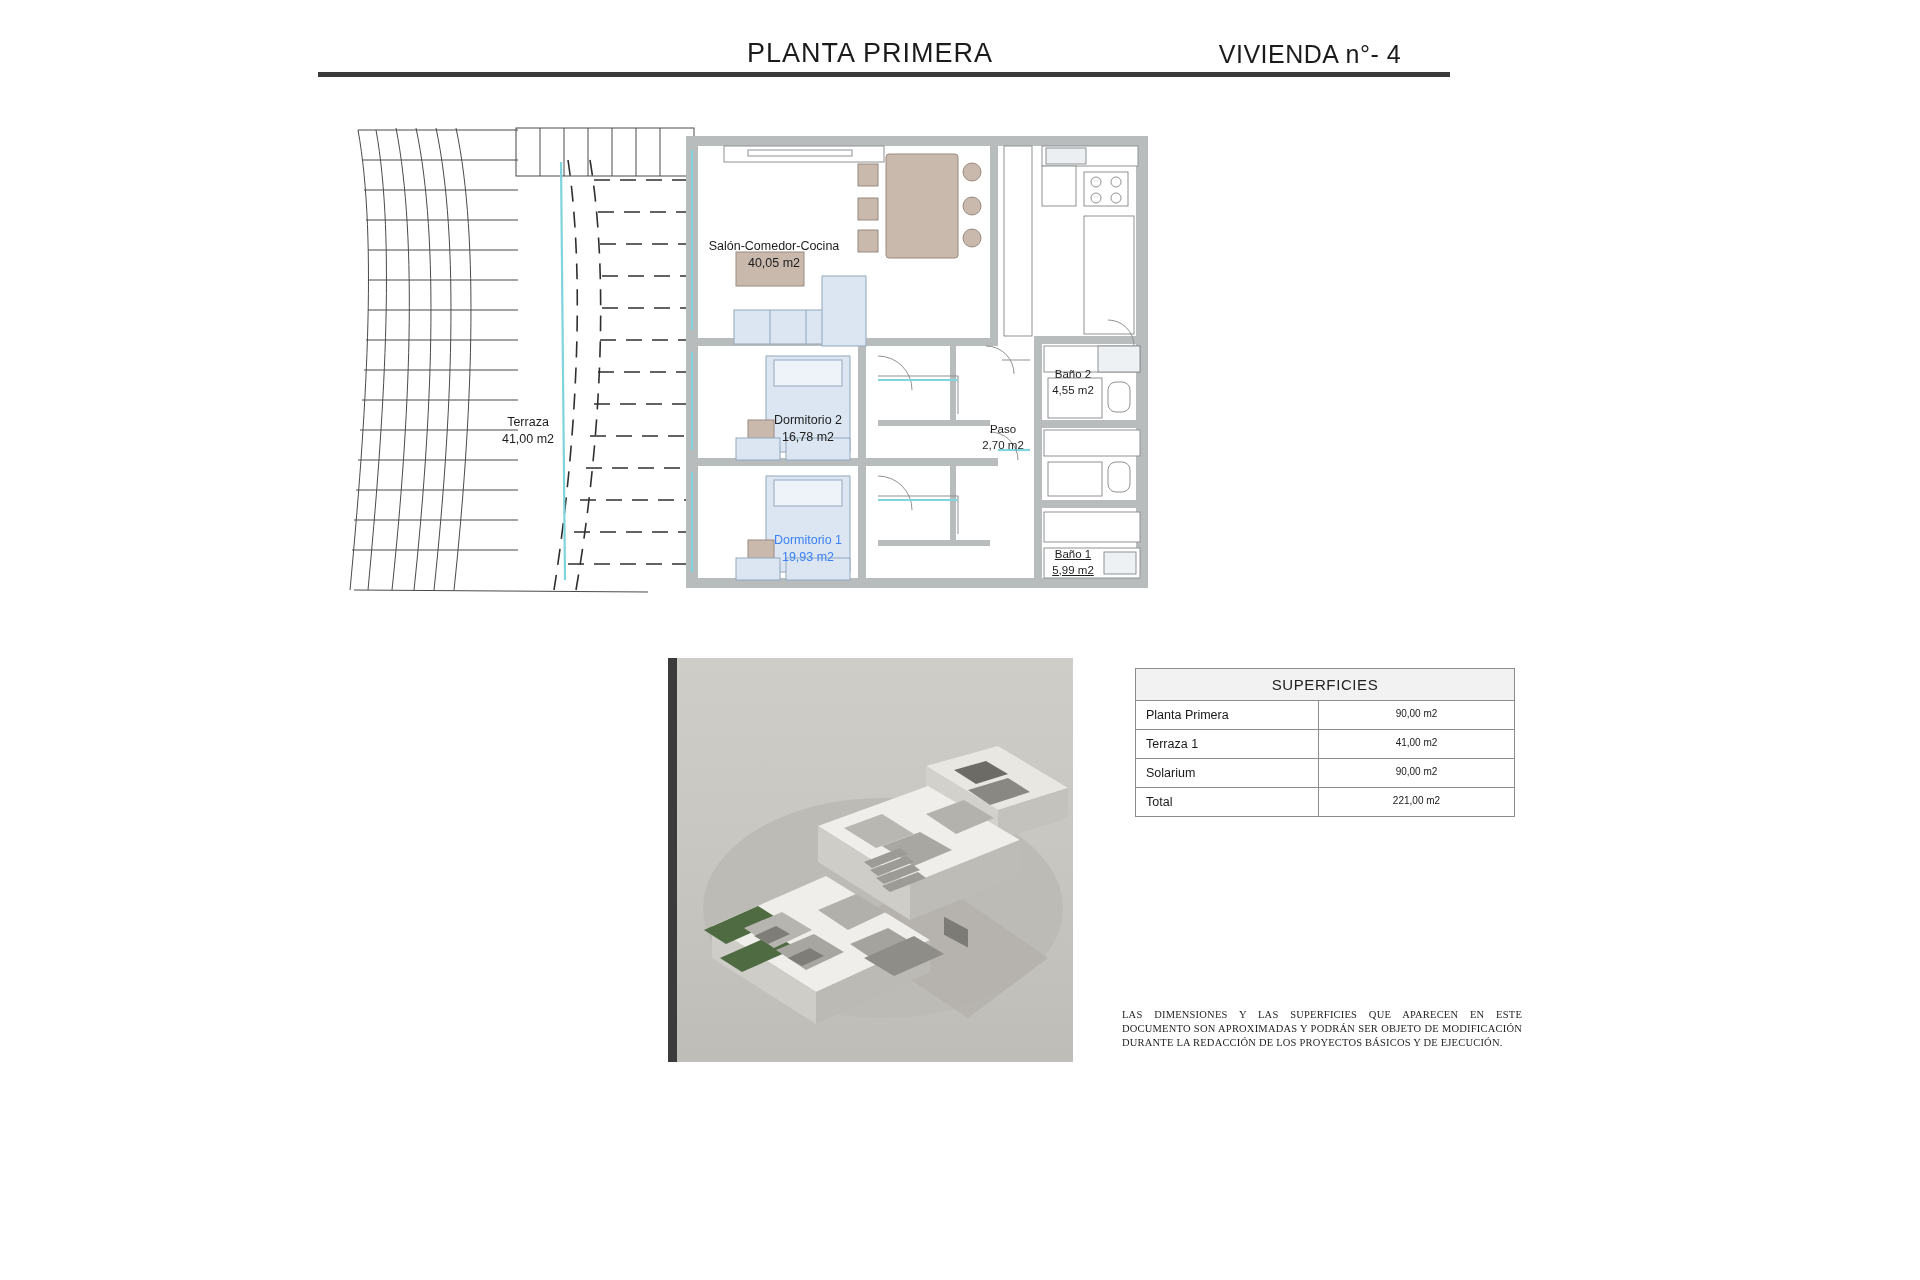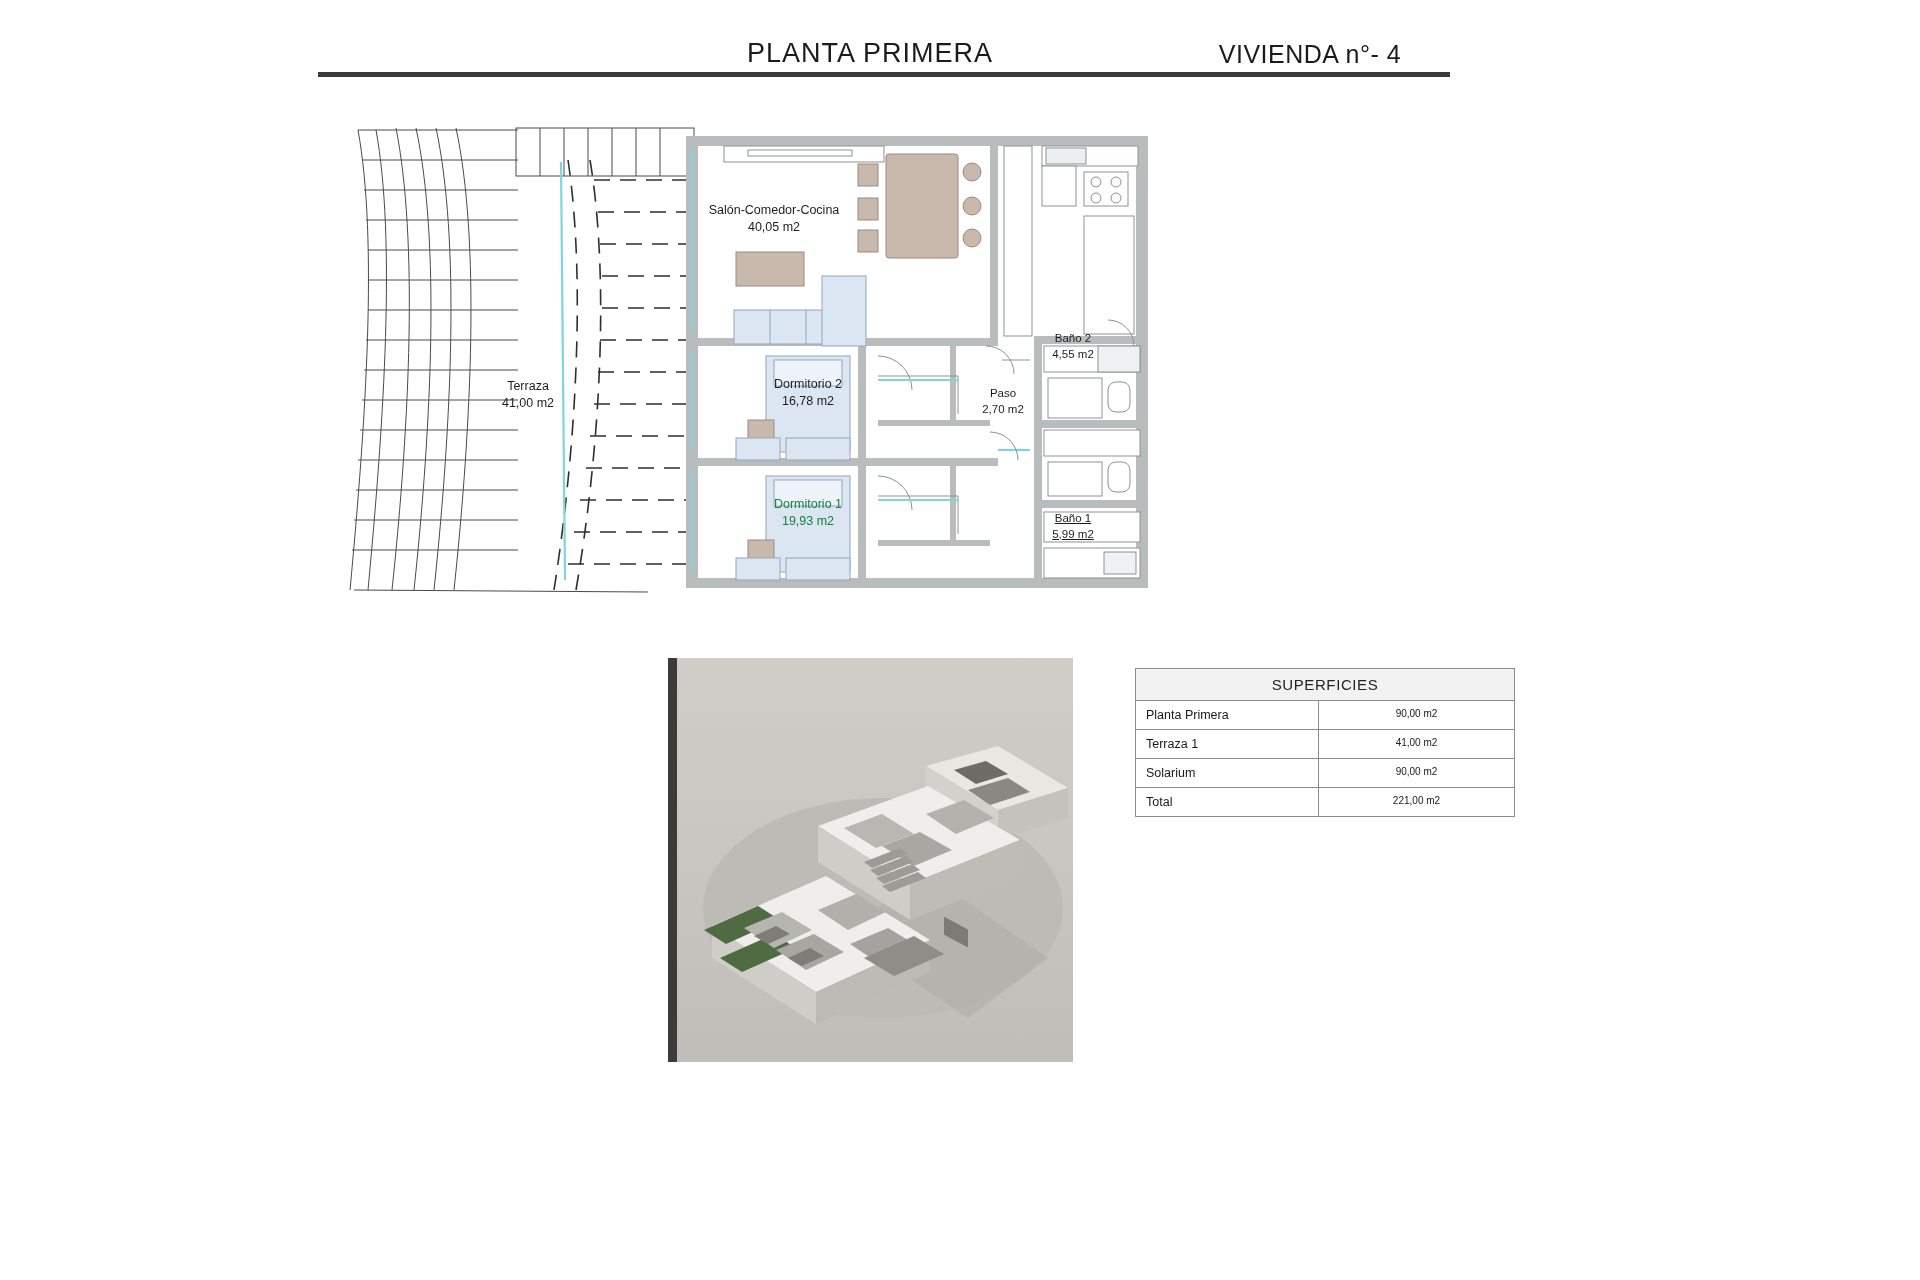--- a/index.html
+++ b/index.html
@@ -22,24 +22,24 @@
   .hdr-rule{
     position:absolute;left:318px;top:72px;width:1132px;height:5px;background:#3a3a3a;
   }
 
   
   .plan{position:absolute;left:318px;top:120px;width:1140px;height:500px;}
   .plan svg{display:block;}
 
   
   .lbl{position:absolute;text-align:center;color:#1d1d1d;line-height:1.35;}
-  .lbl .n{display:block;font-size:12.5px;}
+  .lbl .n{display:block;font-size:12.5px;margin-top:36px;}
   .lbl .a{display:block;font-size:12.5px;}
   .lbl.small .n,.lbl.small .a{font-size:11.5px;}
-  .lbl.faint{color:#15803d;}
+  .lbl.faint{color:#3b82f6;}
 
   
   .render{
     position:absolute;left:668px;top:658px;width:405px;height:404px;
     background:linear-gradient(180deg,#cfcdc8 0%,#c9c7c2 45%,#bfbdb8 100%);
     overflow:hidden;
   }
   .render .strip{position:absolute;left:0;top:0;width:9px;height:100%;background:#3b3b3b;}
 
   
@@ -357,14 +357,15 @@
     <div class="row">
       <div class="c1">Solarium</div>
       <div class="c2">90,00 m2</div>
     </div>
     <div class="row">
       <div class="c1">Total</div>
       <div class="c2">221,00 m2</div>
     </div>
   </div>
 
+  <div class="disc">LAS DIMENSIONES Y LAS SUPERFICIES QUE APARECEN EN ESTE DOCUMENTO SON APROXIMADAS Y PODRÁN SER OBJETO DE MODIFICACIÓN DURANTE LA REDACCIÓN DE LOS PROYECTOS BÁSICOS Y DE EJECUCIÓN.</div>
 
 </div>
 
 </body></html>

